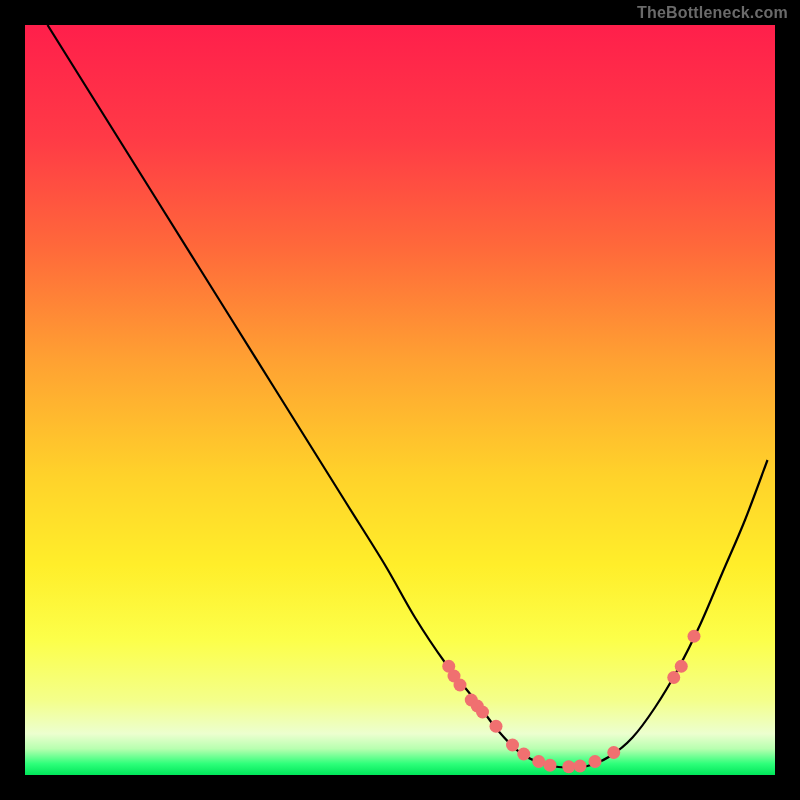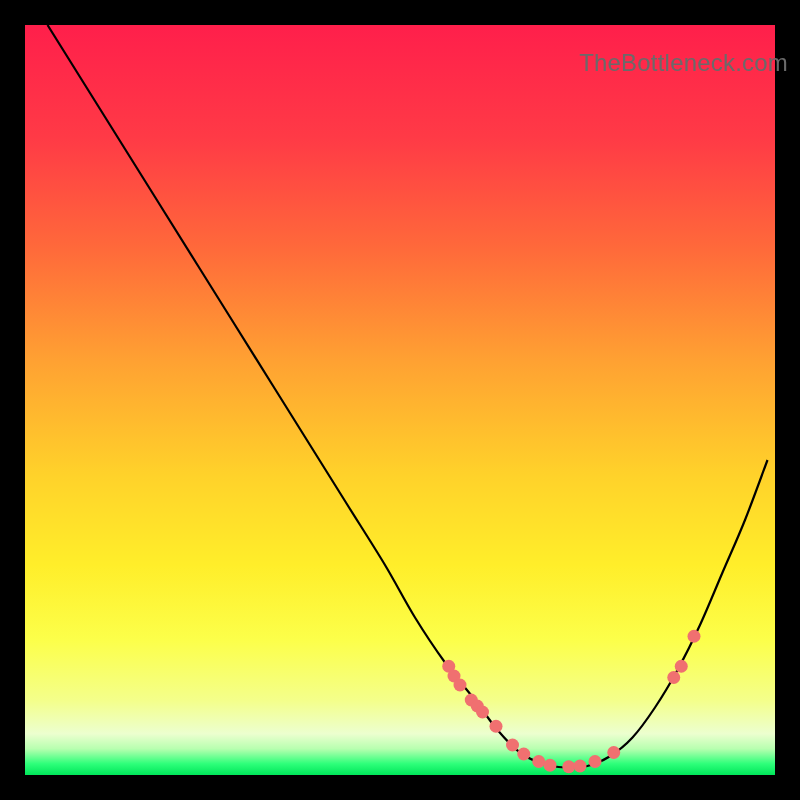--- a/index.html
+++ b/index.html
@@ -9,25 +9,24 @@
     height: 800px;
     background: #000;
     font-family: Arial, Helvetica, sans-serif;
     overflow: hidden;
   }
   #watermark {
     position: absolute;
     top: 4px;
     right: 12px;
     color: #6a6a6a;
-    font-size: 24px;
-    font-weight: 400;
+    font-size: 16px;
+    font-weight: 700;
     letter-spacing: 0.2px;
     z-index: 5;
-    margin-top: 45px;
   }
   #plot-wrap {
     position: absolute;
     left: 25px;
     top: 25px;
     width: 750px;
     height: 750px;
   }
   svg { display: block; }
 </style>

